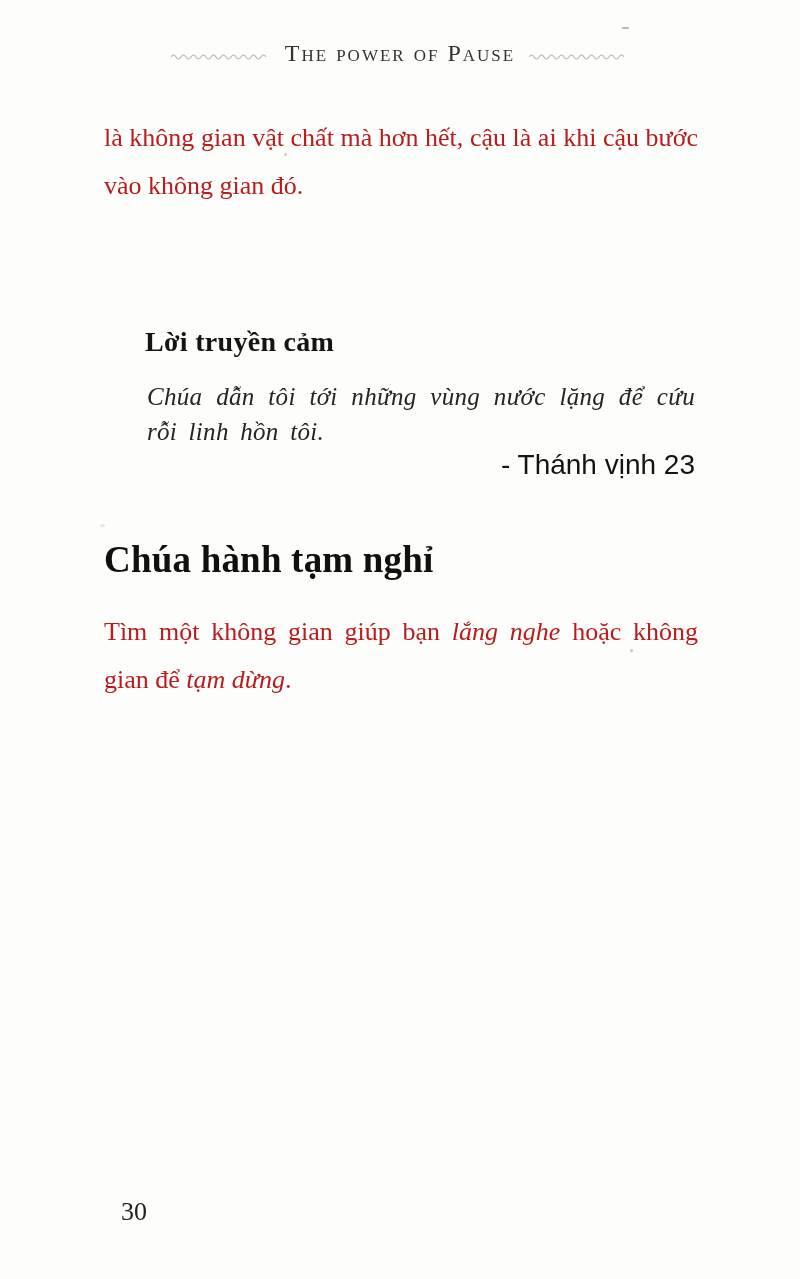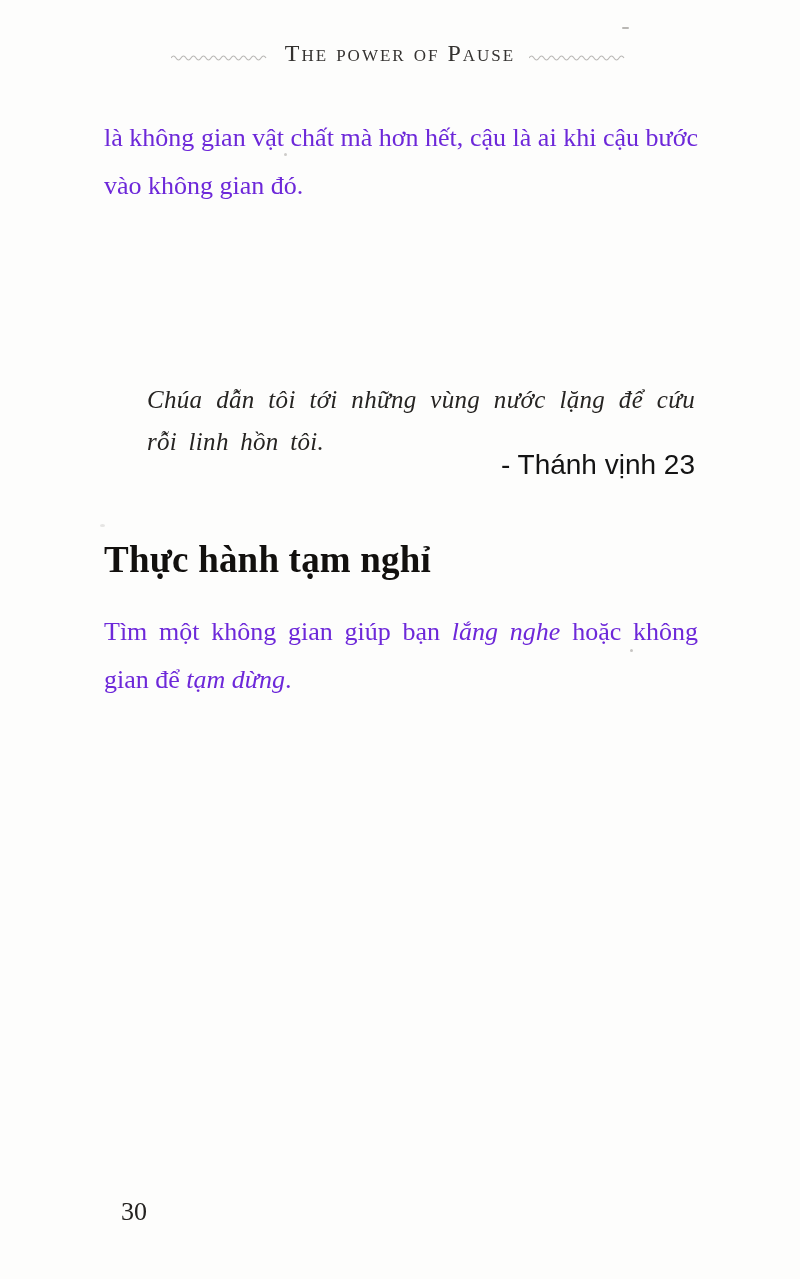--- a/index.html
+++ b/index.html
@@ -16,59 +16,59 @@
     height: 1279px;
   }
   
   .running-header {
     position: absolute;
     top: 40px;
     left: 0;
     width: 100%;
     display: flex;
     justify-content: center;
-    align-items: flex-end;
+    align-items: flex-start;
     gap: 14px;
   }
   .header-title {
     font-variant: small-caps;
     font-size: 24px;
     letter-spacing: 2px;
     color: #343230;
     white-space: nowrap;
   }
   .squiggle { flex: 0 0 auto; opacity: 0.75; margin-top: 8px; }
   
   .para {
     position: absolute;
     left: 104px;
     width: 594px;
     font-size: 26px;
     line-height: 48px;
     text-align: justify;
-    color: #6d28d9;
+    color: #b91c1c;
   }
   .para-1 { top: 114px; }
   .para-2 { top: 216px; text-indent: 42px; }
   .inspiration-heading {
     position: absolute;
     left: 145px;
     top: 326px;
     font-size: 28px;
     font-weight: bold;
     color: #161412;
     letter-spacing: 0.3px;
   }
   .inspiration-quote {
     position: absolute;
     left: 147px;
     top: 379px;
     width: 548px;
     font-size: 25px;
-    line-height: 42px;
+    line-height: 35px;
     font-style: italic;
     text-align: justify;
     word-spacing: 5px;
     letter-spacing: 0.3px;
     color: #262422;
   }
   .inspiration-attribution {
     position: absolute;
     left: 147px;
     top: 449px;
@@ -122,26 +122,27 @@
     <span class="squiggle">
       <svg width="100" height="10" viewBox="0 0 100 10" xmlns="http://www.w3.org/2000/svg">
         <path d="M0 5 q2.5 -4 5 0 t5 0 t5 0 t5 0 t5 0 t5 0 t5 0 t5 0 t5 0 t5 0 t5 0 t5 0 t5 0 t5 0 t5 0 t5 0 t5 0 t5 0 t5 0" stroke="#a3a19e" fill="none" stroke-width="1.1"></path>
       </svg>
     </span>
   </div>
 
   <p class="para para-1">là không gian vật chất mà hơn hết, cậu là ai khi cậu bước vào không gian đó.</p>
 
 
+  <h3 class="inspiration-heading">Lời truyền cảm</h3>
 
   <p class="inspiration-quote">Chúa dẫn tôi tới những vùng nước lặng để cứu rỗi linh hồn tôi.</p>
 
   <p class="inspiration-attribution">- Thánh vịnh 23</p>
 
-  <h2 class="section-heading">Thực hành tạm nghỉ</h2>
+  <h2 class="section-heading">Chúa hành tạm nghỉ</h2>
 
   <p class="para para-3"><span>Tìm một không gian giúp bạn </span><span class="em">lắng nghe</span><span> hoặc không gian để </span><span class="em">tạm dừng</span><span>.</span></p>
 
   <div class="page-number">30</div>
 
   <span class="speck speck-1"></span>
   <span class="speck speck-2"></span>
   <span class="speck speck-3"></span>
   <span class="speck speck-4"></span>
 

